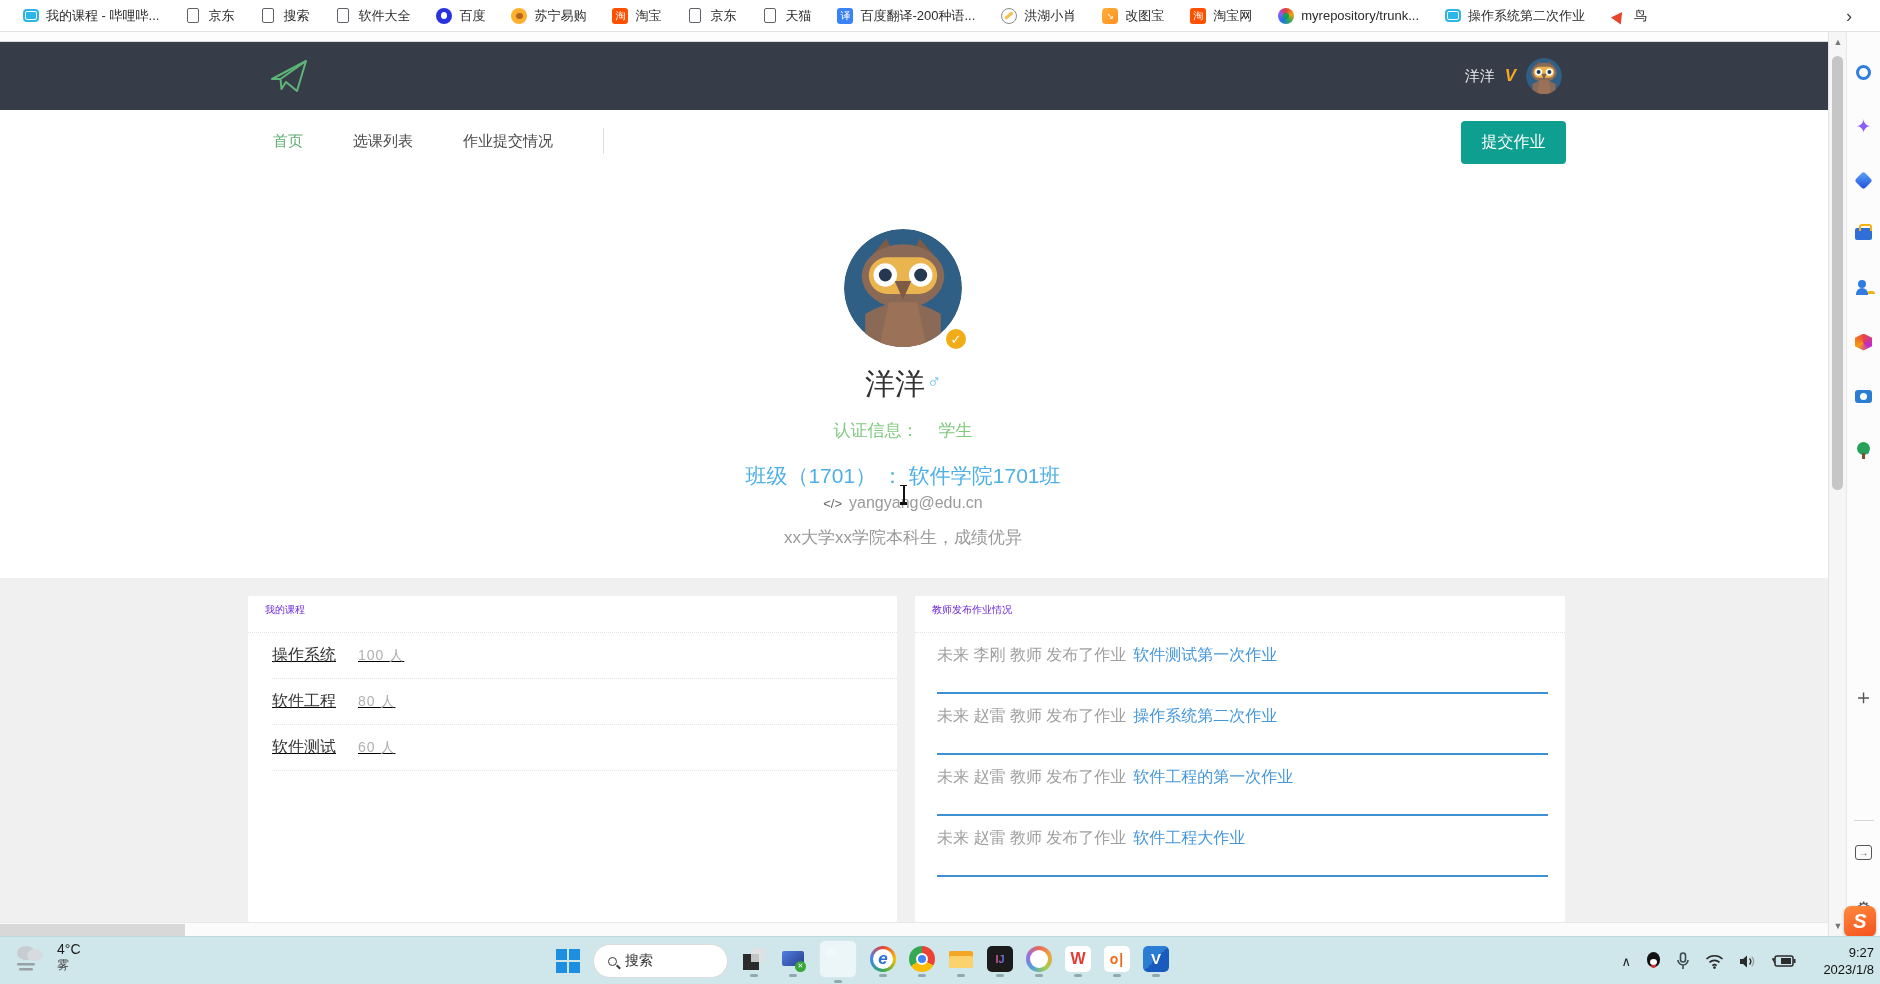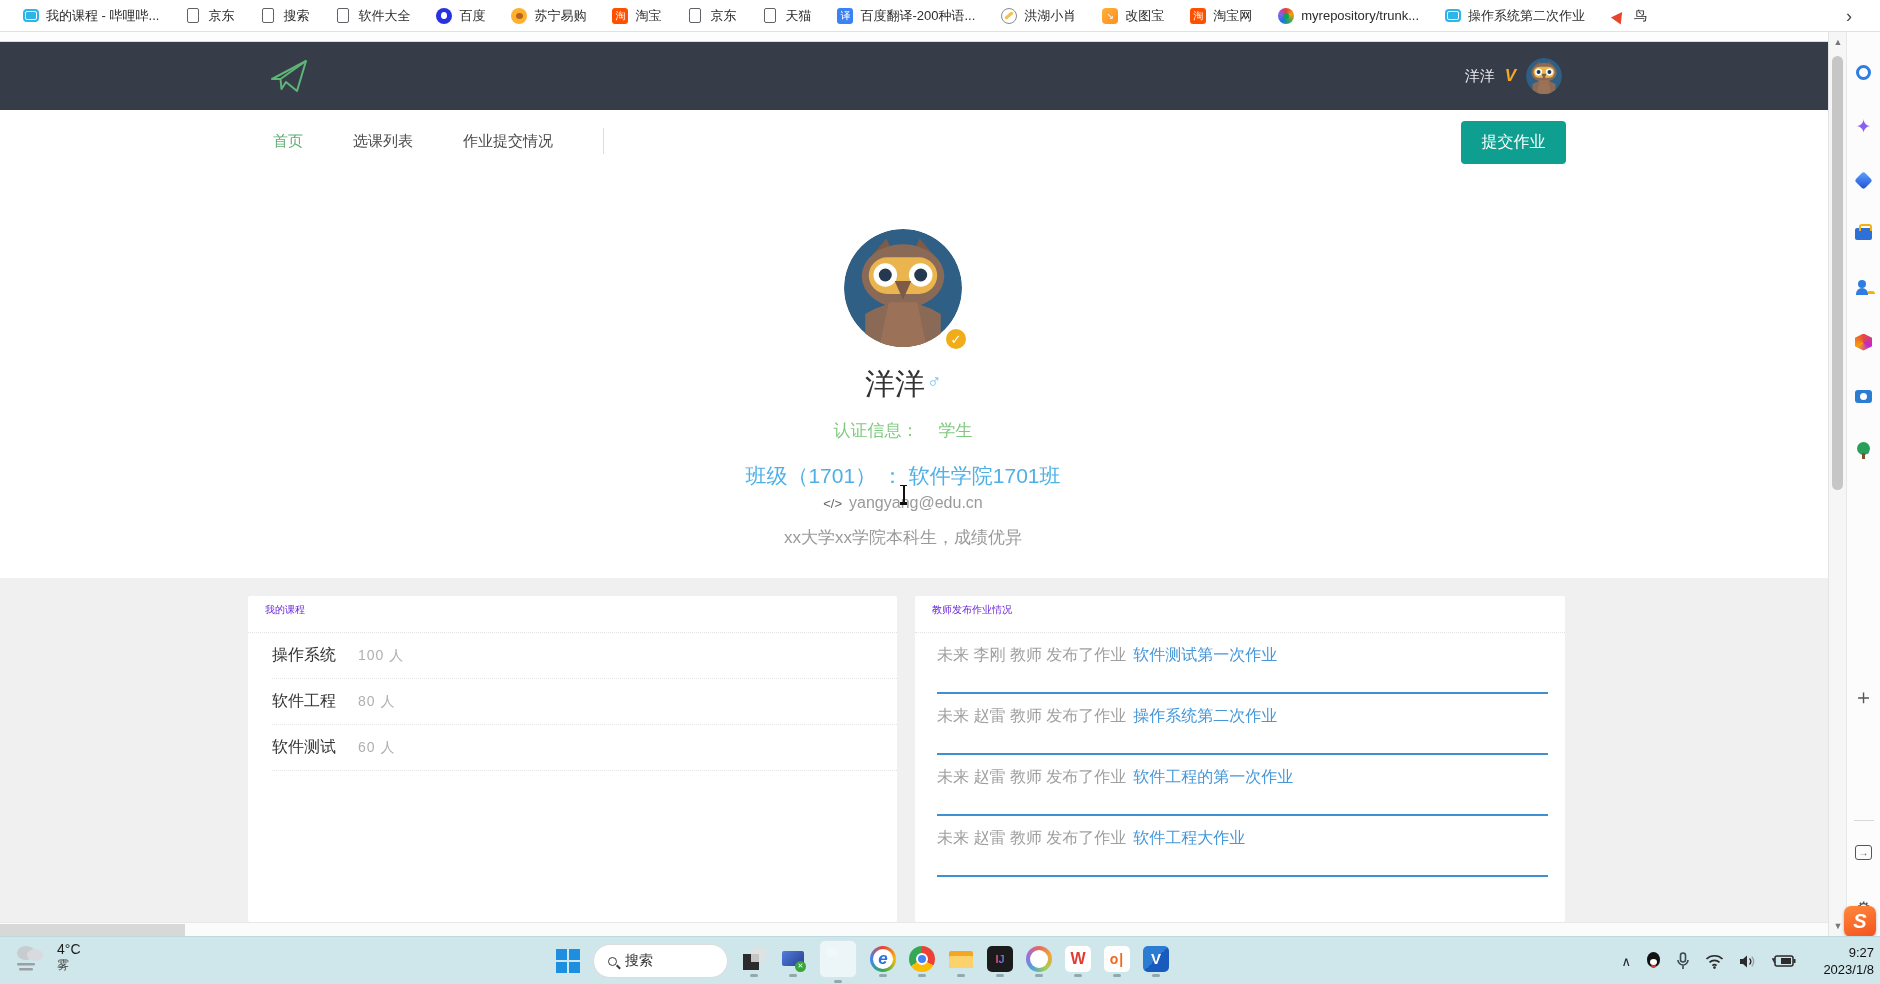--- a/index.html
+++ b/index.html
@@ -76,21 +76,21 @@
   .ibeam::after { content:""; position:absolute; left:1px; top:0; width:7px; height:2px;
     border-top:1.6px solid #111; border-bottom:0; box-shadow:0 17px 0 #111; }
 
   
   .cards-area { position:absolute; left:0; top:546px; width:100%; height:344px; background:#f0f0f0; }
   .card { position:absolute; top:18px; height:326px; background:#fff; border-radius:2px; overflow:hidden; }
   .card-courses { left:248px; width:649px; }
   .card-homework { left:915px; width:650px; }
   .card-title { padding:7px 17px 15px 17px; font-size:10px; color:#6d28d9; border-bottom:1px dotted #e3e3e3; }
   .course-row { height:46px; margin:0 0 0 24px; padding-right:24px; display:flex; align-items:center;
-    border-bottom:1px dotted #e5e5e5; cursor:pointer; }
+    border-bottom:1px dotted #e5e5e5; cursor:pointer;text-decoration:underline; }
   .course-name { font-size:16px; color:#333; }
   .course-count { font-size:14px; color:#b0b0b0; margin-left:22px; letter-spacing:1px; }
   .hw-row { height:61px; margin:0 17px 0 22px; padding-top:12px; border-bottom:2px solid #3f90d2; }
   .hw-prefix { font-size:16px; color:#a0a0a0; }
   .hw-link { font-size:16px; color:#4697d9; margin-left:7px; cursor:pointer; }
 
   
   .hscroll { position:absolute; left:0; top:890px; width:100%; height:14px; background:#fbfbfb; border-top:1px solid #e8e8e8; }
   .hscroll-thumb { position:absolute; left:0; top:1px; width:185px; height:12px; background:#d8d8d8; cursor:pointer; }
   .vscroll { position:absolute; left:1828px; top:32px; width:18px; height:904px; background:#f6f6f6; border-left:1px solid #e3e3e3; }

